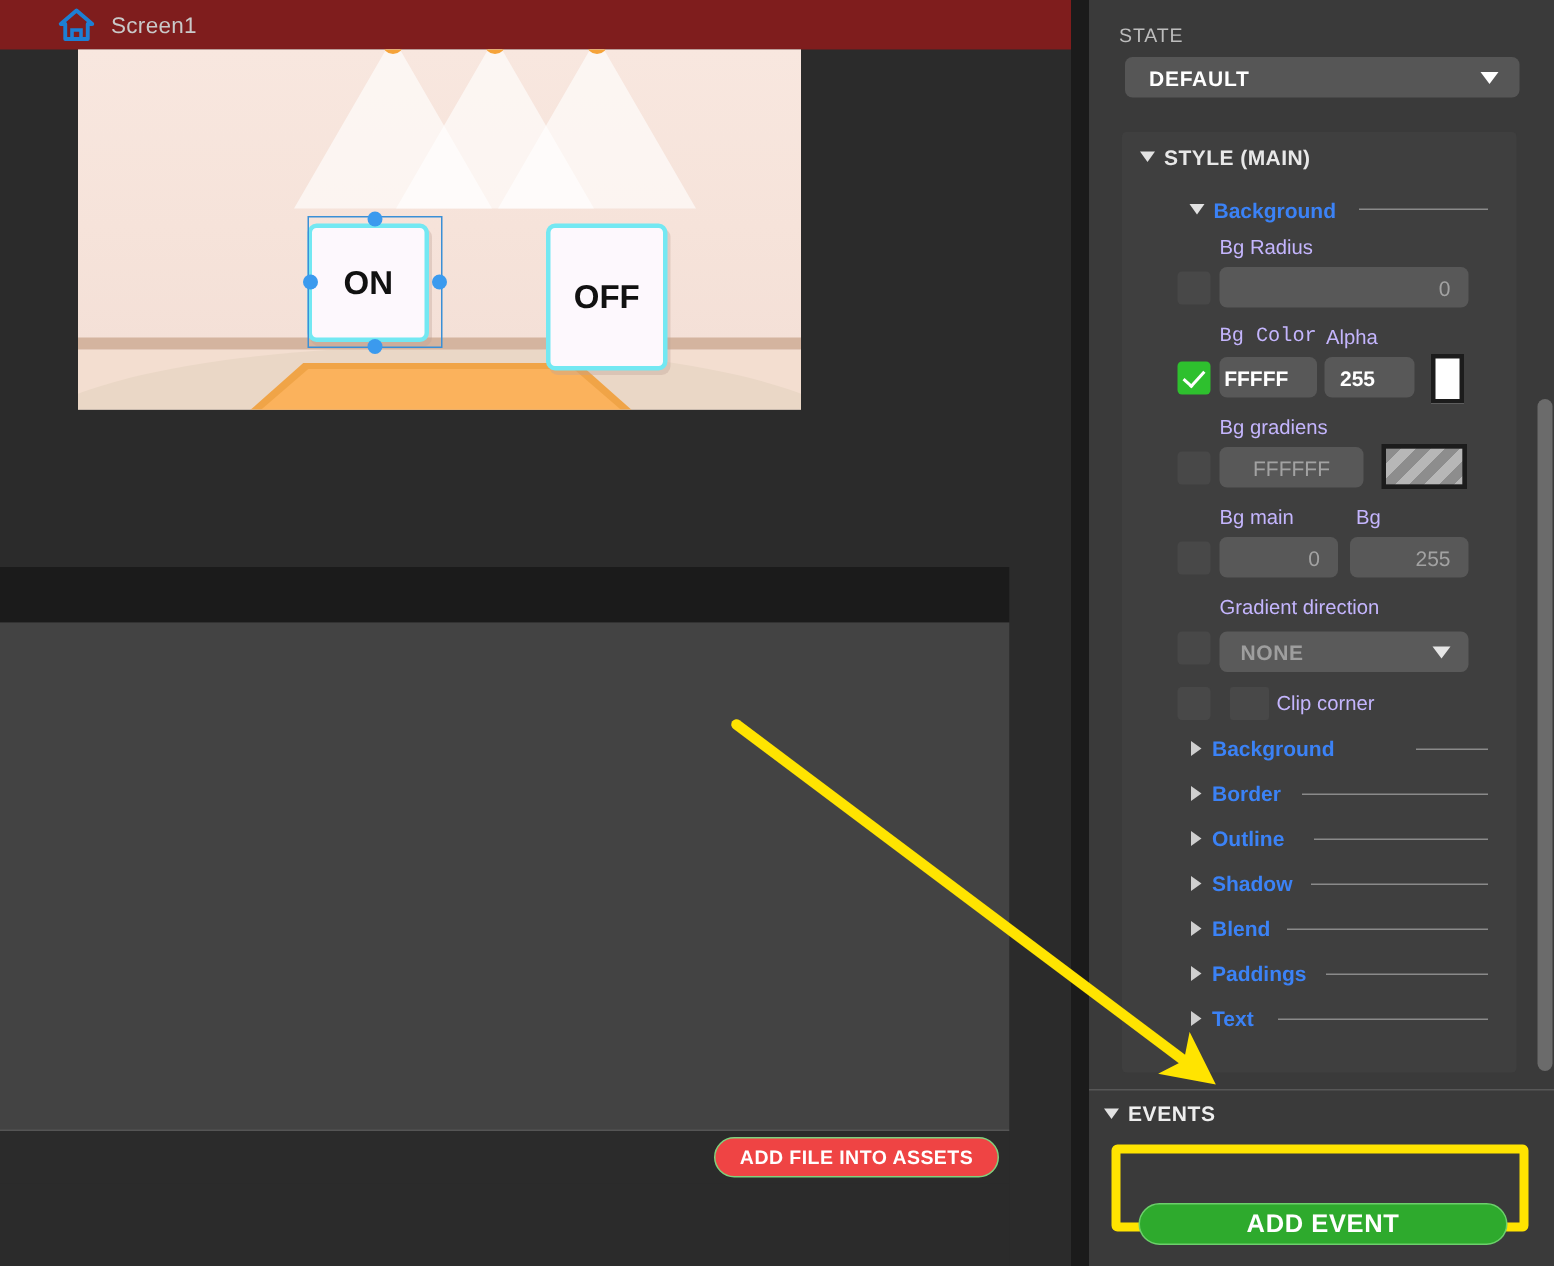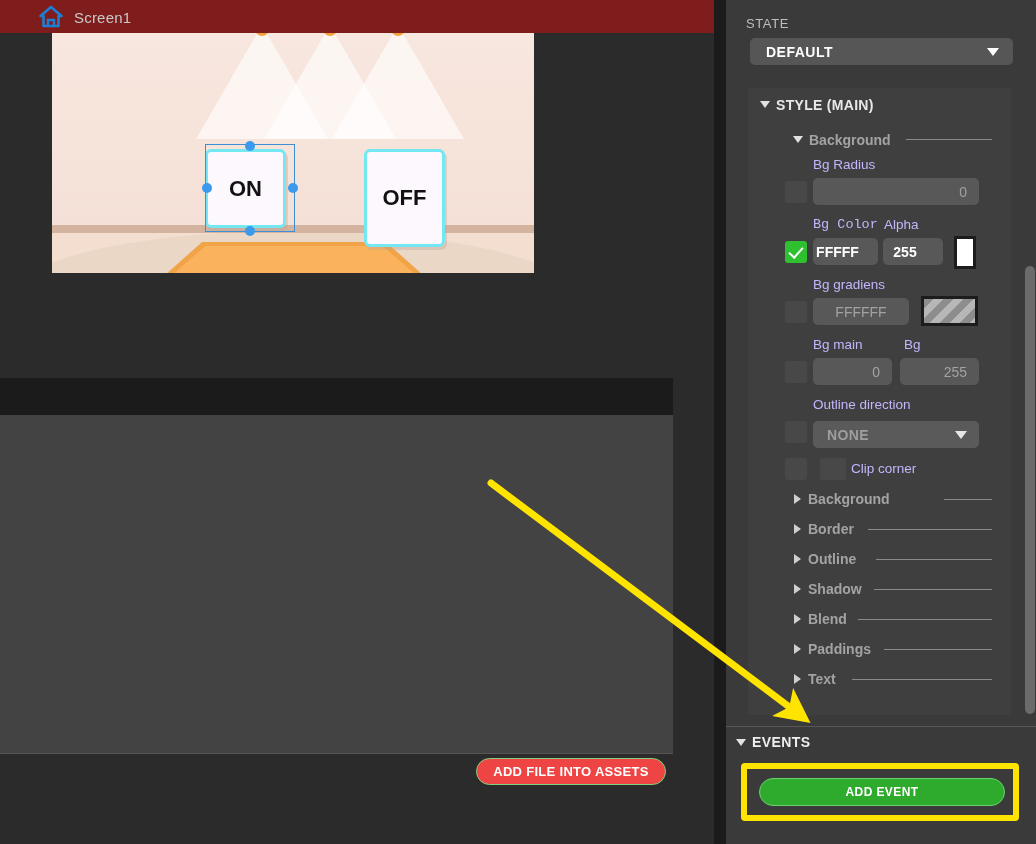--- a/index.html
+++ b/index.html
@@ -178,21 +178,21 @@
   .tri.down {
     border-left: 5px solid transparent; border-right: 5px solid transparent;
     border-top: 7px solid #e2e2e2;
   }
   .tri.right {
     border-top: 5px solid transparent; border-bottom: 5px solid transparent;
     border-left: 7px solid #cfcfcf;
   }
 
   .sub-title {
-    position: absolute; font-size: 14px; font-weight: bold; color: #a3a3a3;
+    position: absolute; font-size: 14px; font-weight: bold; color: #3b82f6;
   }
 
   .rule {
     position: absolute; height: 1px; background: #8a8a8a;
   }
 
   .field-label {
     position: absolute; font-size: 13.5px; color: #c4b5fd;
   }
 
@@ -255,23 +255,23 @@
   .events-title {
     position: absolute; left: 752px; top: 734px;
     font-size: 14px; font-weight: bold; color: #eee; letter-spacing: .4px;
   }
   .events-tri { position: absolute; left: 736px; top: 739px; }
   .highlight-frame {
     position: absolute; left: 741px; top: 763px; width: 278px; height: 58px;
     border: 6px solid #ffe400; border-radius: 4px;
   }
   .add-event-btn {
-    position: absolute; left: 759px; top: 778px; width: 246px; height: 28px;
+    position: absolute; left: 759px; top: 802px; width: 246px; height: 28px;
     background: #2eaa2d; border: 1px solid #6cd06b; border-radius: 14px;
-    color: #fff; font-size: 12px; font-weight: bold; letter-spacing: .4px;
+    color: #fff; font-size: 17px; font-weight: bold; letter-spacing: .4px;
     display: flex; align-items: center; justify-content: center; cursor: pointer;
   }
 
   
   .scroll-track {
     position: absolute; left: 1024px; top: 0; width: 12px; height: 726px;
     background: #3a3a3a;
   }
   .scroll-thumb {
     position: absolute; left: 1025px; top: 266px; width: 10px; height: 448px;
@@ -379,21 +379,21 @@
   <div class="field-label" style="left:813px; top:337px;">Bg main</div>
   <div class="field-label" style="left:904px; top:337px;">Bg</div>
   <div class="chk plain" style="left:785px; top:361px;"></div>
   <div class="inp" style="left:813px; top:358px; width:79px;">
     <span class="txt">0</span>
   </div>
   <div class="inp" style="left:900px; top:358px; width:79px;">
     <span class="txt">255</span>
   </div>
 
-  <div class="field-label" style="left:813px; top:397px;">Outline direction</div>
+  <div class="field-label" style="left:813px; top:397px;">Gradient direction</div>
   <div class="chk plain" style="left:785px; top:421px;"></div>
   <div class="sel-inp" style="left:813px; top:421px; width:166px;">
     <span class="val">NONE</span>
     <span class="caret-down2"></span>
   </div>
 
   <div class="chk plain" style="left:785px; top:458px;"></div>
   <div class="clip-box" style="left:820px; top:458px;"></div>
   <div class="field-label" style="left:851px; top:461px;">Clip corner</div>
 

